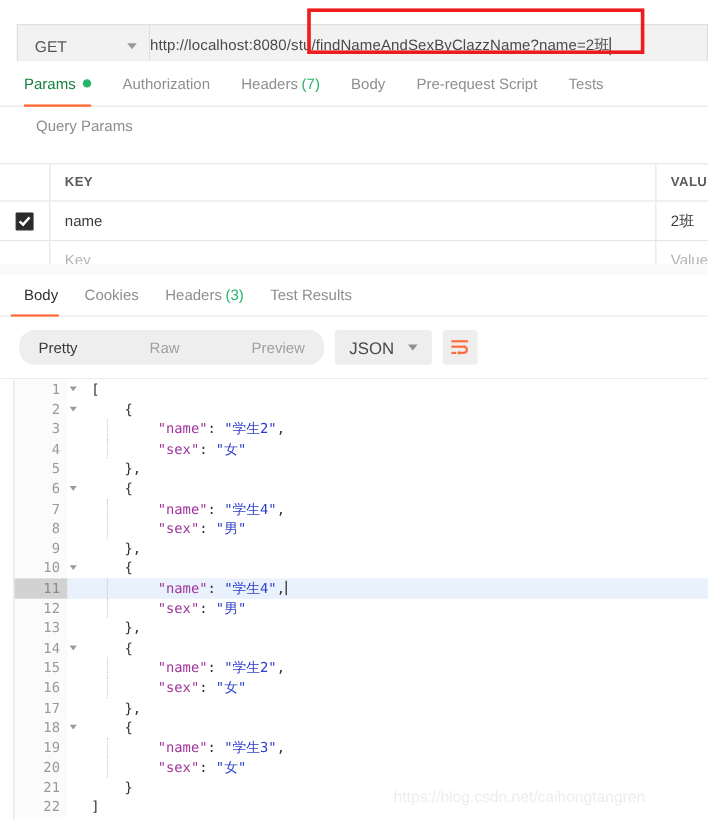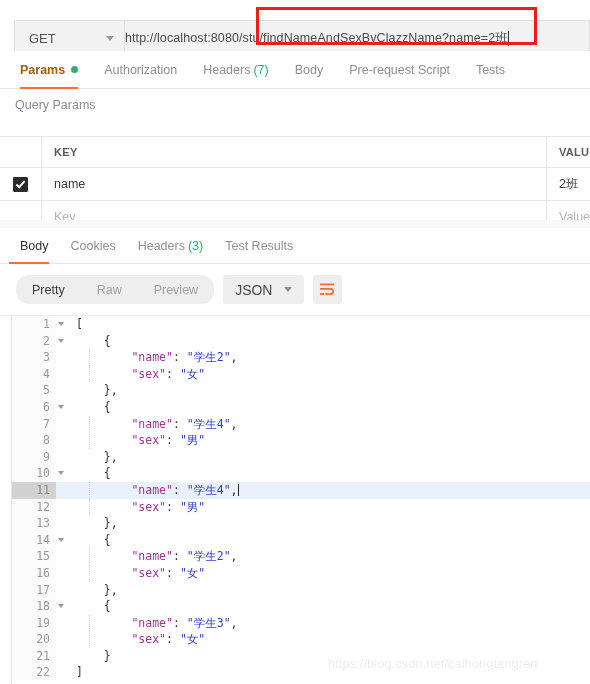--- a/index.html
+++ b/index.html
@@ -100,21 +100,21 @@
     height: 100%;
     display: flex;
     align-items: center;
     padding: 0 13px;
     font-size: 12.5px;
     color: #8f8f8f;
     white-space: nowrap;
     cursor: pointer;
   }
   .rtab:first-child { padding-left: 0; }
-  .rtab.active { color: #a16207; font-weight: bold; }
+  .rtab.active { color: #15803d; }
   .rtab.active::after {
     content: "";
     position: absolute;
     left: 0; right: 13px; bottom: -1px;
     height: 2px;
     background: #ff6c37;
   }
   .greendot {
     display: inline-block;
     width: 7px; height: 7px;
@@ -124,21 +124,21 @@
   }
   .cnt { color: #29b46b; margin-left: 3px; }
 
   
   #qp-label {
     position: absolute;
     left: 0; top: 89px;
     width: 590px; height: 32px;
     display: flex;
     align-items: center;
-    padding-left: 15px;
+    padding-left: 30px;
     box-sizing: border-box;
     font-size: 12.5px;
     color: #8c8c8c;
   }
   #params-table {
     position: absolute;
     left: 0; top: 136px;
     width: 590px;
     border-top: 1px solid #e6e6e6;
     box-sizing: border-box;
@@ -252,20 +252,21 @@
     align-items: center;
     padding-left: 16px;
     box-sizing: border-box;
   }
   #view-group {
     display: flex;
     background: #eeeeee;
     border-radius: 13px;
     height: 29px;
     align-items: center;
+    gap: 28px;
   }
   .vbtn {
     padding: 0 16px;
     height: 29px;
     display: flex;
     align-items: center;
     font-size: 12.5px;
     color: #a0a0a0;
     cursor: pointer;
   }

